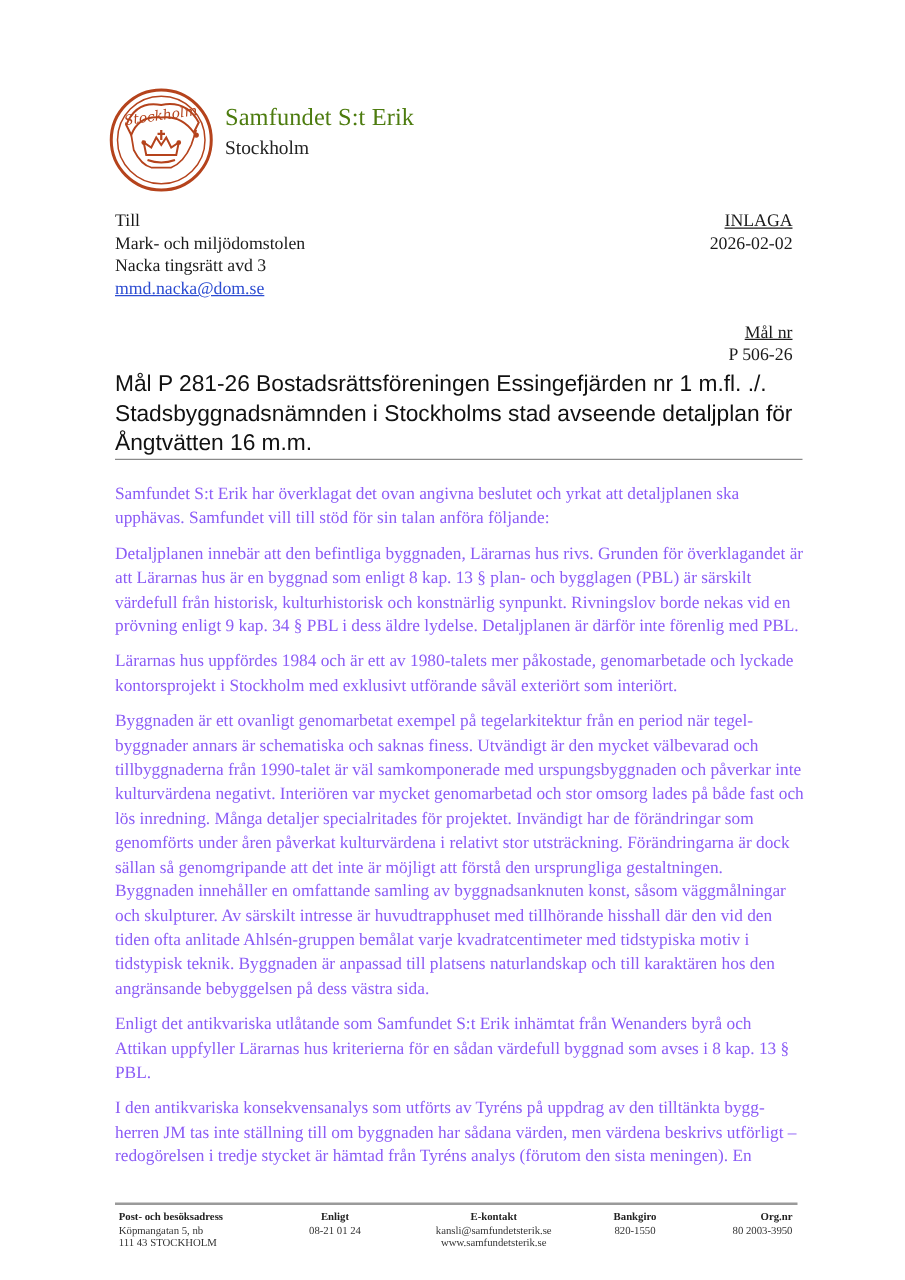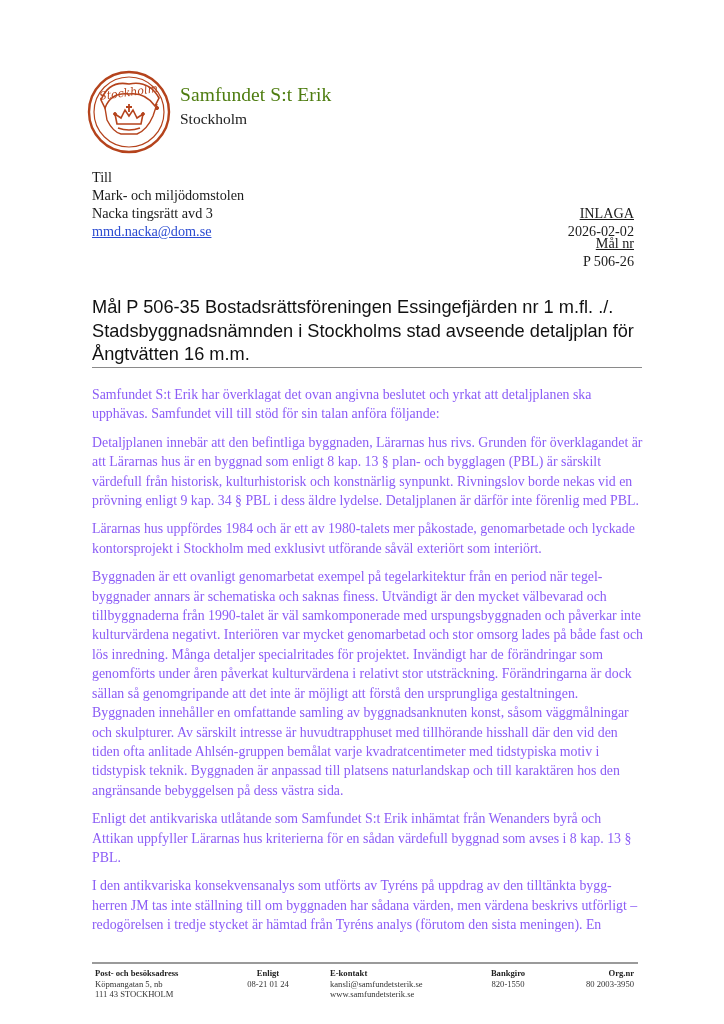--- a/index.html
+++ b/index.html
@@ -9,36 +9,36 @@
 
   .logo { position: absolute; left: 87px; top: 70px; width: 84px; height: 84px; }
   .org-name { position: absolute; left: 180px; top: 84px; font-size: 19.5px; color: #4d7c0f; letter-spacing: 0.1px; }
   .org-city { position: absolute; left: 180px; top: 110px; font-size: 15.5px; color: #222; }
 
   .recipient { position: absolute; left: 92px; top: 168px; font-size: 14.2px; line-height: 18px; }
   .recipient .u { }
   .recipient a { color: #2b4bd1; text-decoration: underline; }
 
   .docinfo { position: absolute; right: 90px; top: 168px; text-align: right; font-size: 14.2px; line-height: 18px; }
-  .docinfo .u { text-decoration: underline; margin-top: 36px; }
+  .docinfo .u { text-decoration: underline; }
   .caseinfo { position: absolute; right: 90px; top: 234px; text-align: right; font-size: 14.2px; line-height: 18px; }
-  .caseinfo .u { text-decoration: underline; }
+  .caseinfo .u { text-decoration: underline; margin-top: 23px; }
 
   .title { position: absolute; left: 92px; top: 296px; width: 560px; font-size: 18.2px; line-height: 23.5px; color: #111; font-weight: normal; margin: 0; }
   .title-rule { position: absolute; left: 92px; top: 367px; width: 550px; height: 1px; background: #8a8a8a; }
 
   .body { position: absolute; left: 92px; top: 385px; width: 552px; font-size: 13.85px; line-height: 19.4px; color: #8b5cf6; }
   .body p { margin: 0 0 9px 0; text-align: left; }
 
   .footer-rule { position: absolute; left: 92px; top: 962px; width: 546px; height: 2px; background: #9a9a9a; }
   .footer { position: absolute; top: 968px; font-size: 8.6px; line-height: 10.5px; color: #333; }
   .footer .h { font-weight: bold; color: #222; }
   .f-addr { left: 95px; text-align: left; }
   .f-tel { left: 238px; width: 60px; text-align: center; }
-  .f-mail { left: 330px; width: 130px; text-align: left; }
+  .f-mail { left: 330px; width: 130px; text-align: center; }
   .f-bank { left: 478px; width: 60px; text-align: center; }
   .f-org { left: 560px; width: 74px; text-align: right; }
 </style>
 </head>
 <body>
 
 <div class="logo">
   <svg width="84" height="84" viewBox="0 0 84 84">
     <g fill="none" stroke="#b5431c">
       <circle cx="42" cy="42" r="40" stroke-width="2.4"></circle>
@@ -70,21 +70,21 @@
 
 <div class="docinfo serif">
   <div class="u">INLAGA</div>
   <div>2026-02-02</div>
 </div>
 <div class="caseinfo serif">
   <div class="u">Mål nr</div>
   <div>P 506-26</div>
 </div>
 
-<h1 class="title sans">Mål P 506-35 Bostadsrättsföreningen Essingefjärden nr 1 m.fl. ./. Stadsbyggnadsnämnden i Stockholms stad avseende detaljplan för Ångtvätten 16 m.m.</h1>
+<h1 class="title sans">Mål P 281-26 Bostadsrättsföreningen Essingefjärden nr 1 m.fl. ./. Stadsbyggnadsnämnden i Stockholms stad avseende detaljplan för Ångtvätten 16 m.m.</h1>
 <div class="title-rule"></div>
 
 <div class="body serif">
   <p>Samfundet S:t Erik har överklagat det ovan angivna beslutet och yrkat att detaljplanen ska upphävas. Samfundet vill till stöd för sin talan anföra följande:</p>
   <p>Detaljplanen innebär att den befintliga byggnaden, Lärarnas hus rivs. Grunden för överklagandet är att Lärarnas hus är en byggnad som enligt 8 kap. 13 § plan- och bygglagen (PBL) är särskilt värdefull från historisk, kulturhistorisk och konstnärlig synpunkt. Rivningslov borde nekas vid en prövning enligt 9 kap. 34 § PBL i dess äldre lydelse. Detaljplanen är därför inte förenlig med PBL.</p>
   <p>Lärarnas hus uppfördes 1984 och är ett av 1980-talets mer påkostade, genomarbetade och lyckade kontorsprojekt i Stockholm med exklusivt utförande såväl exteriört som interiört.</p>
   <p>Byggnaden är ett ovanligt genomarbetat exempel på tegelarkitektur från en period när tegel-byggnader annars är schematiska och saknas finess. Utvändigt är den mycket välbevarad och tillbyggnaderna från 1990-talet är väl samkomponerade med urspungsbyggnaden och påverkar inte kulturvärdena negativt. Interiören var mycket genomarbetad och stor omsorg lades på både fast och lös inredning. Många detaljer specialritades för projektet. Invändigt har de förändringar som genomförts under åren påverkat kulturvärdena i relativt stor utsträckning. Förändringarna är dock sällan så genomgripande att det inte är möjligt att förstå den ursprungliga gestaltningen. Byggnaden innehåller en omfattande samling av byggnadsanknuten konst, såsom väggmålningar och skulpturer. Av särskilt intresse är huvudtrapphuset med tillhörande hisshall där den vid den tiden ofta anlitade Ahlsén-gruppen bemålat varje kvadratcentimeter med tidstypiska motiv i tidstypisk teknik. Byggnaden är anpassad till platsens naturlandskap och till karaktären hos den angränsande bebyggelsen på dess västra sida.</p>
   <p>Enligt det antikvariska utlåtande som Samfundet S:t Erik inhämtat från Wenanders byrå och Attikan uppfyller Lärarnas hus kriterierna för en sådan värdefull byggnad som avses i 8 kap. 13 § PBL.</p>
   <p>I den antikvariska konsekvensanalys som utförts av Tyréns på uppdrag av den tilltänkta bygg-herren JM tas inte ställning till om byggnaden har sådana värden, men värdena beskrivs utförligt – redogörelsen i tredje stycket är hämtad från Tyréns analys (förutom den sista meningen). En</p>
 </div>

